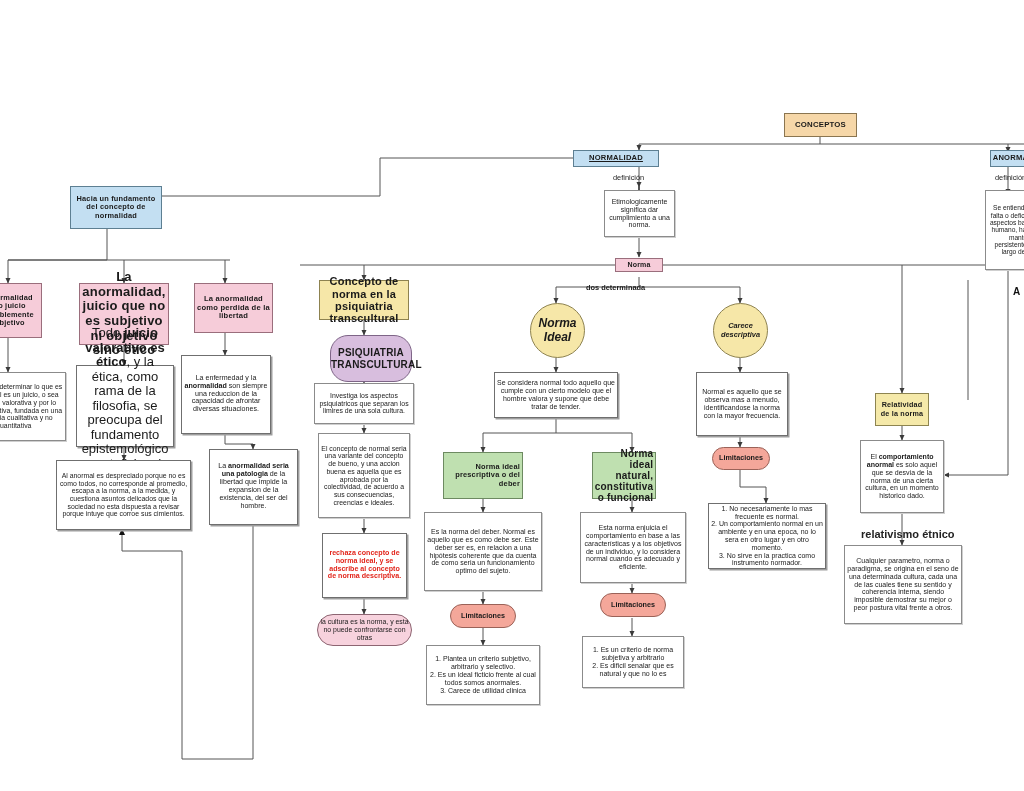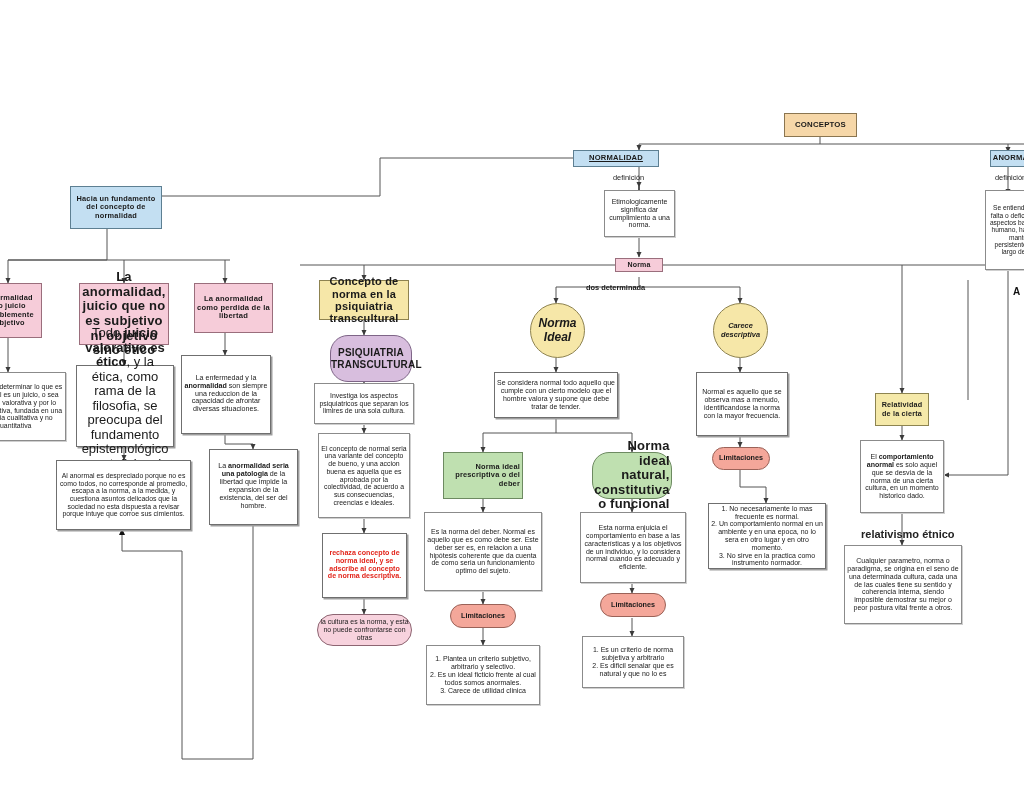--- a/index.html
+++ b/index.html
@@ -231,21 +231,21 @@
   </div>
   <div class="node salmon pillr b" style="left:450px;top:604px;width:66px;height:24px;font-size:7.2px;">
     <span class="t">Limitaciones</span>
   </div>
   <div class="node plain" style="left:426px;top:645px;width:114px;height:60px;font-size:7px;white-space:pre-line;">
     <span class="t">1. Plantea un criterio subjetivo, arbitrario y selectivo.
 2. Es un ideal ficticio frente al cual todos somos anormales.
 3. Carece de utilidad clinica</span>
   </div>
 
-  <div class="node hdr green" style="left:592px;top:452px;width:80px;height:47px;font-size:13px;border-radius:17px;">
+  <div class="node hdr green" style="left:592px;top:452px;width:64px;height:47px;font-size:10px;">
     <span class="t">Norma ideal natural, constitutiva o funcional</span>
   </div>
   <div class="node plain" style="left:580px;top:512px;width:106px;height:71px;font-size:7px;">
     <span class="t">Esta norma enjuicia el comportamiento en base a las características y a los objetivos de un individuo, y lo considera normal cuando es adecuado y eficiente.</span>
   </div>
   <div class="node salmon pillr b" style="left:600px;top:593px;width:66px;height:24px;font-size:7.2px;">
     <span class="t">Limitaciones</span>
   </div>
   <div class="node plain" style="left:582px;top:636px;width:102px;height:52px;font-size:7px;white-space:pre-line;">
     <span class="t">1. Es un criterio de norma subjetiva y arbitrario
@@ -261,21 +261,21 @@
   <div class="node salmon pillr b" style="left:712px;top:447px;width:58px;height:23px;font-size:7.2px;">
     <span class="t">Limitaciones</span>
   </div>
   <div class="node plain2" style="left:708px;top:503px;width:118px;height:66px;font-size:7px;white-space:pre-line;">
     <span class="t">1. No necesariamente lo mas frecuente es normal.
 2. Un comportamiento normal en un ambiente y en una epoca, no lo sera en otro lugar  y en otro momento.
 3. No sirve en la practica como instrumento normador.</span>
   </div>
 
   <div class="node hdr yellow2" style="left:875px;top:393px;width:54px;height:33px;font-size:7.2px;">
-    <span class="t">Relatividad de la cierta</span>
+    <span class="t">Relatividad de la norma</span>
   </div>
   <div class="node plain" style="left:860px;top:440px;width:84px;height:73px;font-size:7px;">
     <span class="t">
       <span>El </span><span class="b">comportamiento anormal</span><span> es solo aquel que se desvia de la norma de una cierta cultura, en un momento historico dado.</span>
     </span>
   </div>
   <div class="lbl b" style="left:861px;top:528px;font-size:11px;">relativismo étnico</div>
   <div class="node plain" style="left:844px;top:545px;width:118px;height:79px;font-size:7px;">
     <span class="t">Cualquier parametro, norma  o paradigma, se origina en el seno de una determinada cultura, cada una de las cuales tiene  su sentido y coherencia interna, siendo imposible demostrar su mejor o peor postura vital  frente a otros.</span>
   </div>

